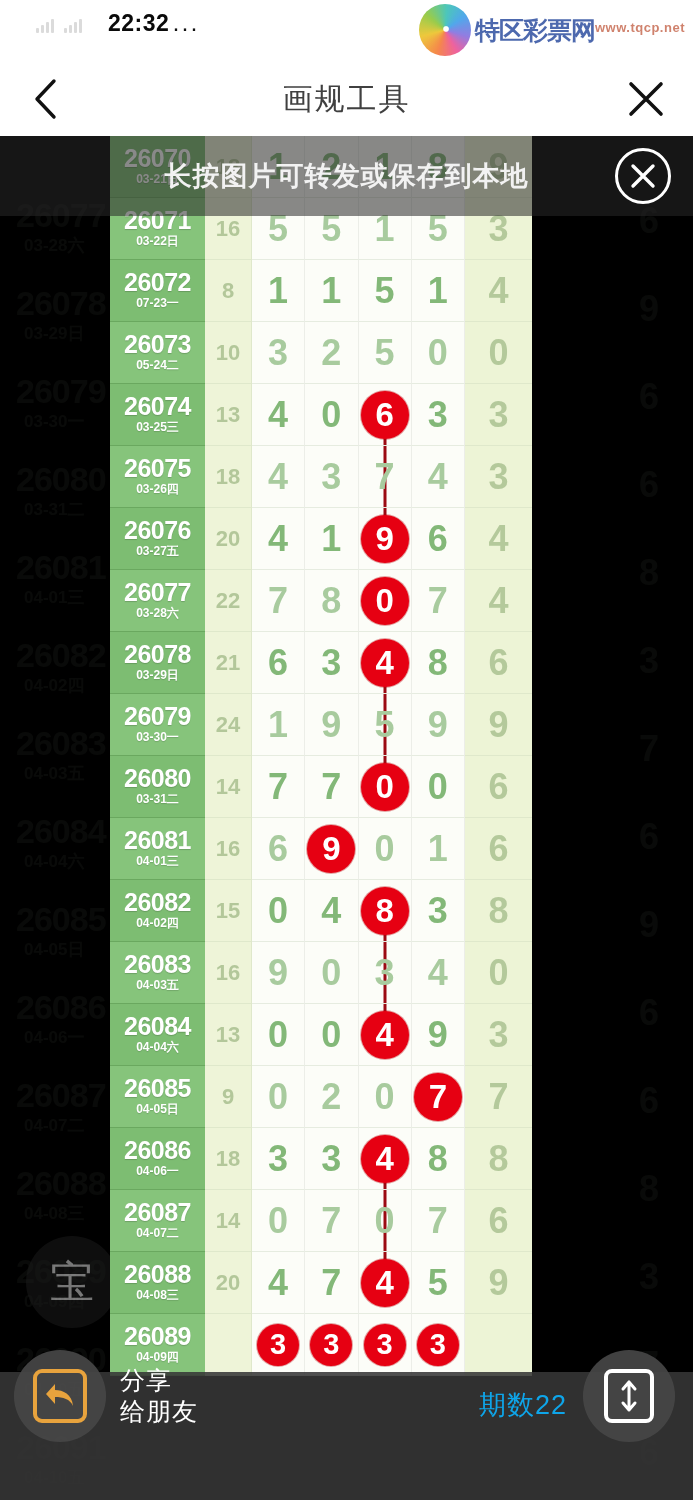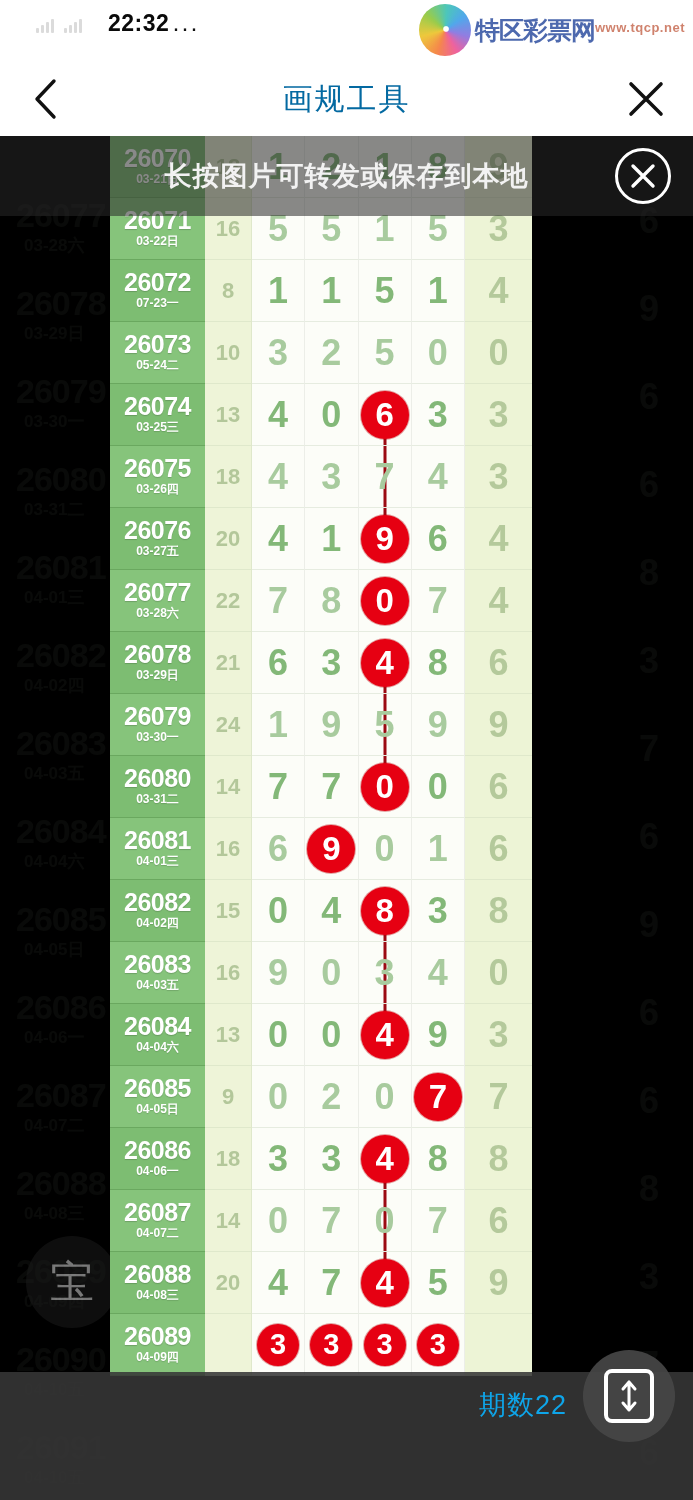--- a/index.html
+++ b/index.html
@@ -35,21 +35,21 @@
 
   
   .navbar{
     position:absolute; left:0; top:62px; width:693px; height:74px;
     background:#fff; z-index:40;
   }
   .nav-back{ position:absolute; left:22px; top:14px; width:46px; height:46px;
     display:flex; align-items:center; justify-content:center; }
   .nav-back svg{ display:block; }
   .nav-title{ position:absolute; left:0; right:0; top:17px; text-align:center;
-    font-size:30px; color:#0369a1; letter-spacing:2px; font-weight:400;}
+    font-size:30px; color:#404040; letter-spacing:2px; font-weight:400;}
   .nav-close{ position:absolute; right:24px; top:14px; width:46px; height:46px;
     display:flex; align-items:center; justify-content:center;}
 
   
   .stage{ position:absolute; left:0; top:136px; width:693px; height:1364px; background:#000; overflow:hidden;}
 
   
   .bg-layer{ position:absolute; left:0; top:0; width:693px; height:1364px;
     opacity:.10; filter:brightness(.45); }
   .bg-col{ position:absolute; color:#cfe3c0; font-weight:700; }
@@ -661,20 +661,33 @@
   <div class="hint">
     <span>长按图片可转发或保存到本地</span>
   </div>
   <div class="hint-close">
     <svg width="30" height="30" viewBox="0 0 30 30">
       <path d="M5 5 L25 25 M25 5 L5 25" stroke="#fff" stroke-width="3.4" stroke-linecap="round"></path>
     </svg>
   </div>
 
   <div class="actionbar">
+    <div class="act-left">
+      <div class="circ">
+        <div class="share-ic">
+          <svg width="34" height="30" viewBox="0 0 34 30">
+            <path d="M30 25 C29 13 20 9 12 9 L12 3 L3 13 L12 23 L12 16 C20 16 27 18 30 25 Z" fill="#e8a33d"></path>
+          </svg>
+        </div>
+      </div>
+      <div class="act-label">
+        <div>分享</div>
+        <div>给朋友</div>
+      </div>
+    </div>
     <div class="act-right">
       <div class="act-count">期数22</div>
       <div class="circ">
         <div class="updown-ic">
           <svg width="22" height="34" viewBox="0 0 22 34">
             <path d="M11 3 L11 31 M11 3 L5 10 M11 3 L17 10 M11 31 L5 24 M11 31 L17 24" stroke="#fff" stroke-width="3" fill="none" stroke-linecap="round" stroke-linejoin="round"></path>
           </svg>
         </div>
       </div>
     </div>

